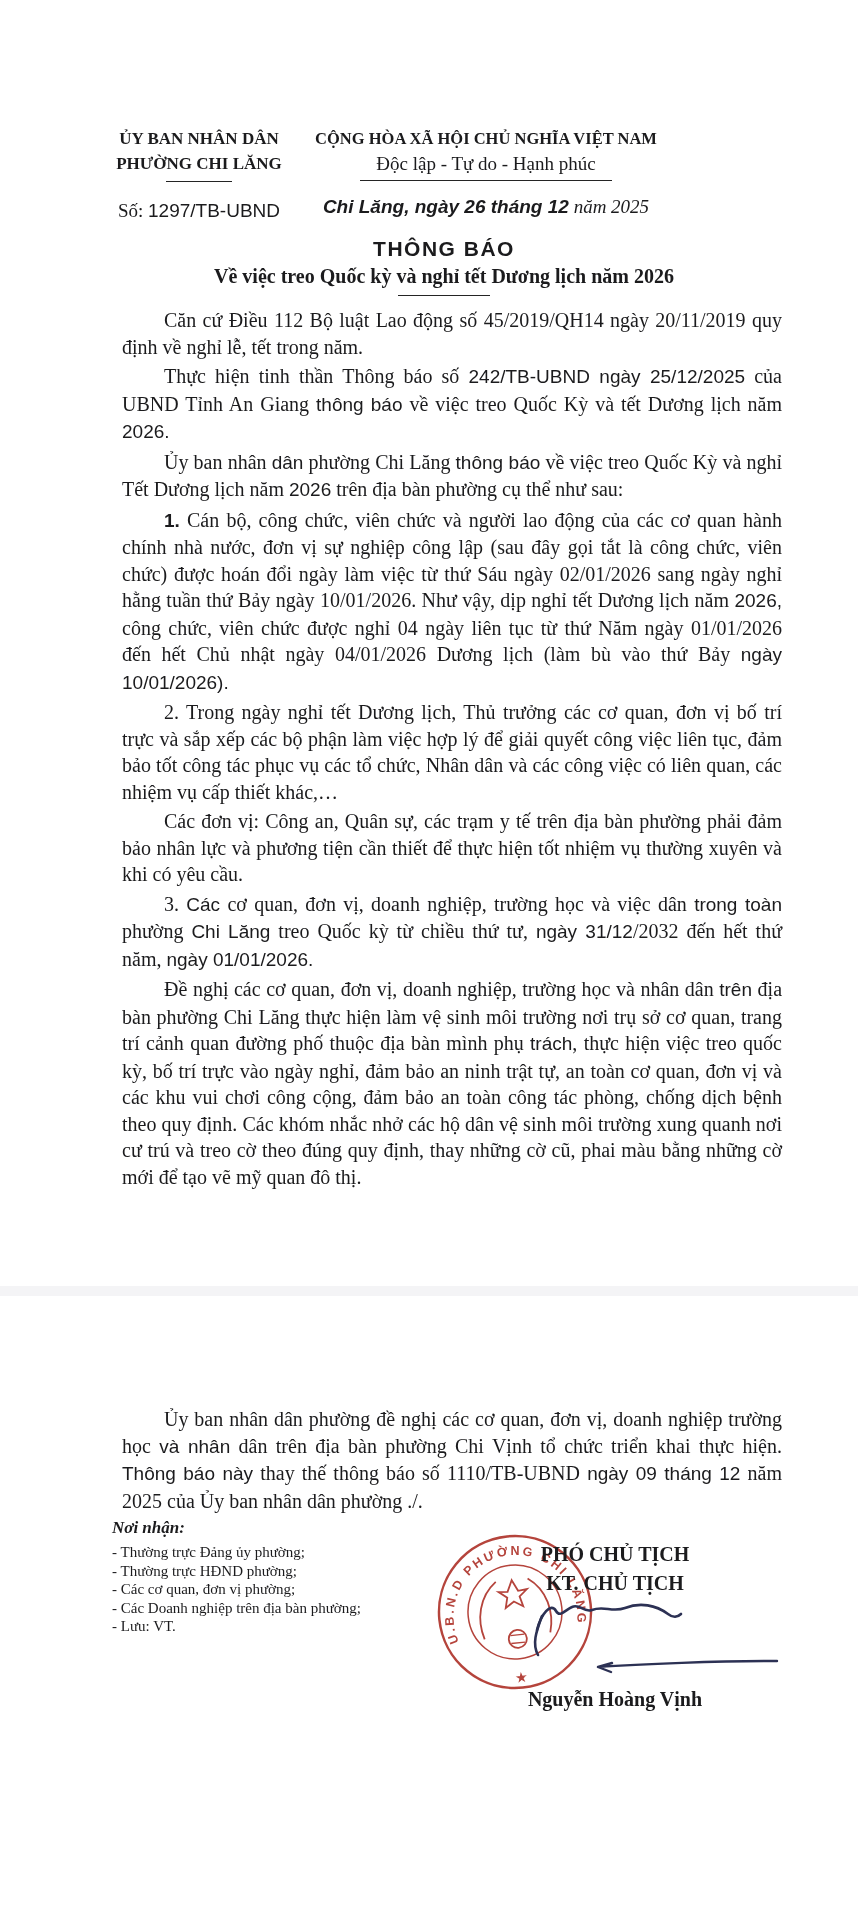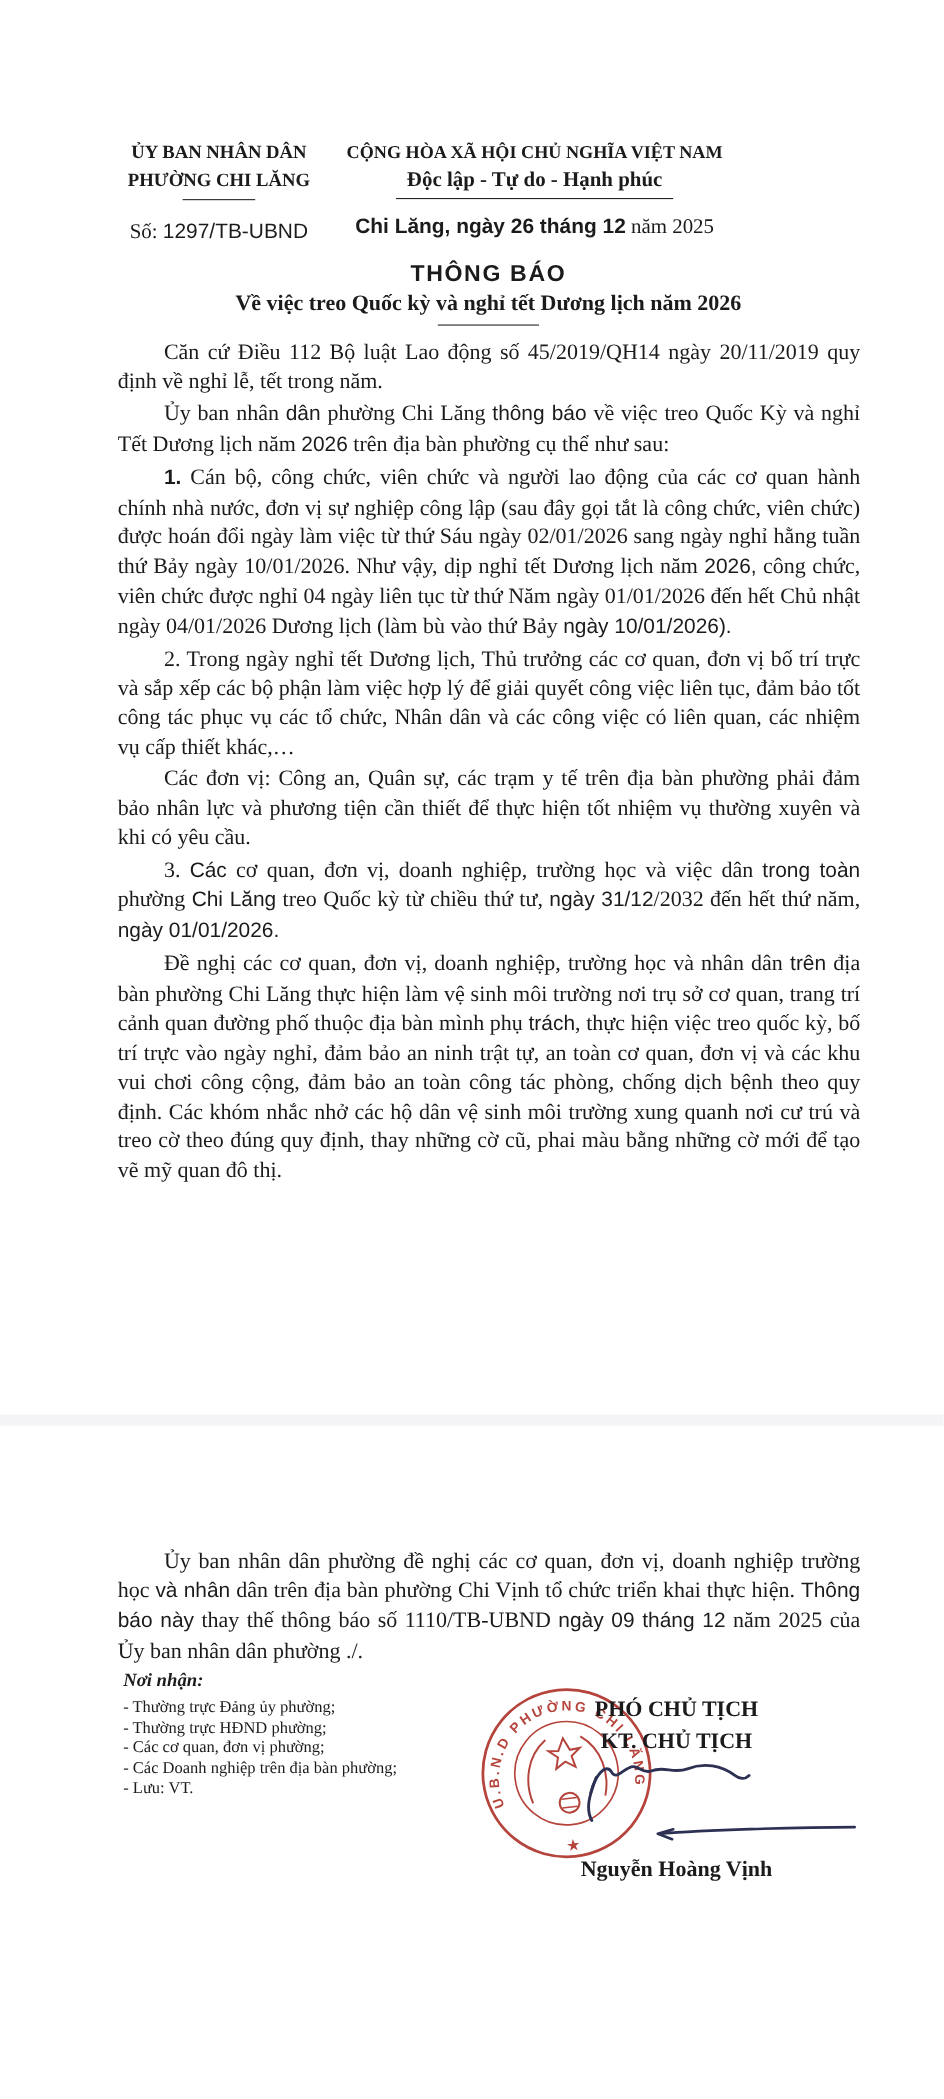--- a/index.html
+++ b/index.html
@@ -17,35 +17,35 @@
 
   
   .header-left{position:absolute;top:126px;left:90px;width:218px;text-align:center;}
   .org-line{font-weight:bold;font-size:17px;line-height:25px;}
   .rule{border-top:1.6px solid #242424;height:0;}
   .rule-left{width:66px;margin:5px auto 0;}
   .doc-no{font-size:19px;margin-top:18px;}
 
   .header-right{position:absolute;top:126px;left:314px;width:344px;text-align:center;}
   .nat-title{font-weight:bold;font-size:16.5px;line-height:25px;}
-  .nat-motto{font-weight:bold;font-size:19px;line-height:26px;}
+  .nat-motto{font-weight:normal;font-size:19px;line-height:26px;}
   .rule-right{width:252px;margin:3px auto 0;}
-  .date-line{font-size:19px;margin-top:15px;white-space:nowrap;}
+  .date-line{font-size:19px;font-style:italic;margin-top:15px;white-space:nowrap;}
 
   
   .title-block{position:absolute;top:237px;left:106px;width:676px;text-align:center;}
   .title-main{font-family:"Liberation Sans",sans-serif;font-weight:bold;font-size:21px;letter-spacing:1.5px;}
   .title-sub{font-weight:bold;font-size:20px;margin-top:4px;}
   .rule-title{width:92px;margin:7px auto 0;}
 
   
   .body-text{position:absolute;left:106px;width:676px;font-size:20px;line-height:26.5px;text-align:justify;}
   #body-paragraphs{top:307px;}
   #closing-paragraphs{top:1406px;}
-  .body-text p{margin:0 0 3px 1px;text-indent:42px;}
+  .body-text p{margin:0 0 3px 16px;text-indent:42px;}
   .body-text .sans{font-size:19px;}
 
   
   .scan-band{position:absolute;left:0;top:1286px;width:858px;height:10px;background:#f4f4f6;}
 
   
   .recipients{position:absolute;left:112px;top:1518px;width:310px;}
   .recipients-label{font-size:17px;font-weight:bold;font-style:italic;margin-bottom:5px;}
   .recipient-item{font-size:15px;line-height:18.5px;}
 
@@ -80,20 +80,21 @@
   </div>
 
   <div class="title-block">
     <div class="title-main">THÔNG BÁO</div>
     <div class="title-sub">Về việc treo Quốc kỳ và nghỉ tết Dương lịch năm 2026</div>
     <div class="rule rule-title"></div>
   </div>
 
   <div id="body-paragraphs" class="body-text">
       <p><span>Căn cứ Điều 112 Bộ luật Lao động số 45/2019/QH14 ngày 20/11/2019 quy định về nghỉ lễ, tết trong năm.</span></p>
+      <p><span>Thực hiện tinh thần Thông báo số </span><span class="sans">242/TB-UBND ngày 25/12/2025</span><span> của UBND Tỉnh An Giang </span><span class="sans">thông báo</span><span> về việc treo Quốc Kỳ và tết Dương lịch năm </span><span class="sans">2026.</span></p>
       <p><span>Ủy ban nhân </span><span class="sans">dân</span><span> phường Chi Lăng </span><span class="sans">thông báo</span><span> về việc treo Quốc Kỳ và nghỉ Tết Dương lịch năm </span><span class="sans">2026</span><span> trên địa bàn phường cụ thể như sau:</span></p>
       <p><span class="sans bold">1.</span><span> Cán bộ, công chức, viên chức và người lao động của các cơ quan hành chính nhà nước, đơn vị sự nghiệp công lập (sau đây gọi tắt là công chức, viên chức) được hoán đổi ngày làm việc từ thứ Sáu ngày 02/01/2026 sang ngày nghỉ hằng tuần thứ Bảy ngày 10/01/2026. Như vậy, dịp nghỉ tết Dương lịch năm </span><span class="sans">2026,</span><span> công chức, viên chức được nghỉ 04 ngày liên tục từ thứ Năm ngày 01/01/2026 đến hết Chủ nhật ngày 04/01/2026 Dương lịch (làm bù vào thứ Bảy </span><span class="sans">ngày 10/01/2026).</span></p>
       <p><span>2. Trong ngày nghỉ tết Dương lịch, Thủ trưởng các cơ quan, đơn vị bố trí trực và sắp xếp các bộ phận làm việc hợp lý để giải quyết công việc liên tục, đảm bảo tốt công tác phục vụ các tổ chức, Nhân dân và các công việc có liên quan, các nhiệm vụ cấp thiết khác,…</span></p>
       <p><span>Các đơn vị: Công an, Quân sự, các trạm y tế trên địa bàn phường phải đảm bảo nhân lực và phương tiện cần thiết để thực hiện tốt nhiệm vụ thường xuyên và khi có yêu cầu.</span></p>
       <p><span>3. </span><span class="sans">Các</span><span> cơ quan, đơn vị, doanh nghiệp, trường học và việc dân </span><span class="sans">trong toàn</span><span> phường </span><span class="sans">Chi Lăng</span><span> treo Quốc kỳ từ chiều thứ tư, </span><span class="sans">ngày 31/12</span><span>/2032 đến hết thứ năm, </span><span class="sans">ngày 01/01/2026.</span></p>
       <p><span>Đề nghị các cơ quan, đơn vị, doanh nghiệp, trường học và nhân dân </span><span class="sans">trên</span><span> địa bàn phường Chi Lăng thực hiện làm vệ sinh môi trường nơi trụ sở cơ quan, trang trí cảnh quan đường phố thuộc địa bàn mình phụ </span><span class="sans">trách</span><span>, thực hiện việc treo quốc kỳ, bố trí trực vào ngày nghỉ, đảm bảo an ninh trật tự, an toàn cơ quan, đơn vị và các khu vui chơi công cộng, đảm bảo an toàn công tác phòng, chống dịch bệnh theo quy định. Các khóm nhắc nhở các hộ dân vệ sinh môi trường xung quanh nơi cư trú và treo cờ theo đúng quy định, thay những cờ cũ, phai màu bằng những cờ mới để tạo vẽ mỹ quan đô thị.</span></p>
     </div>
 
   <div class="scan-band"></div>
 

